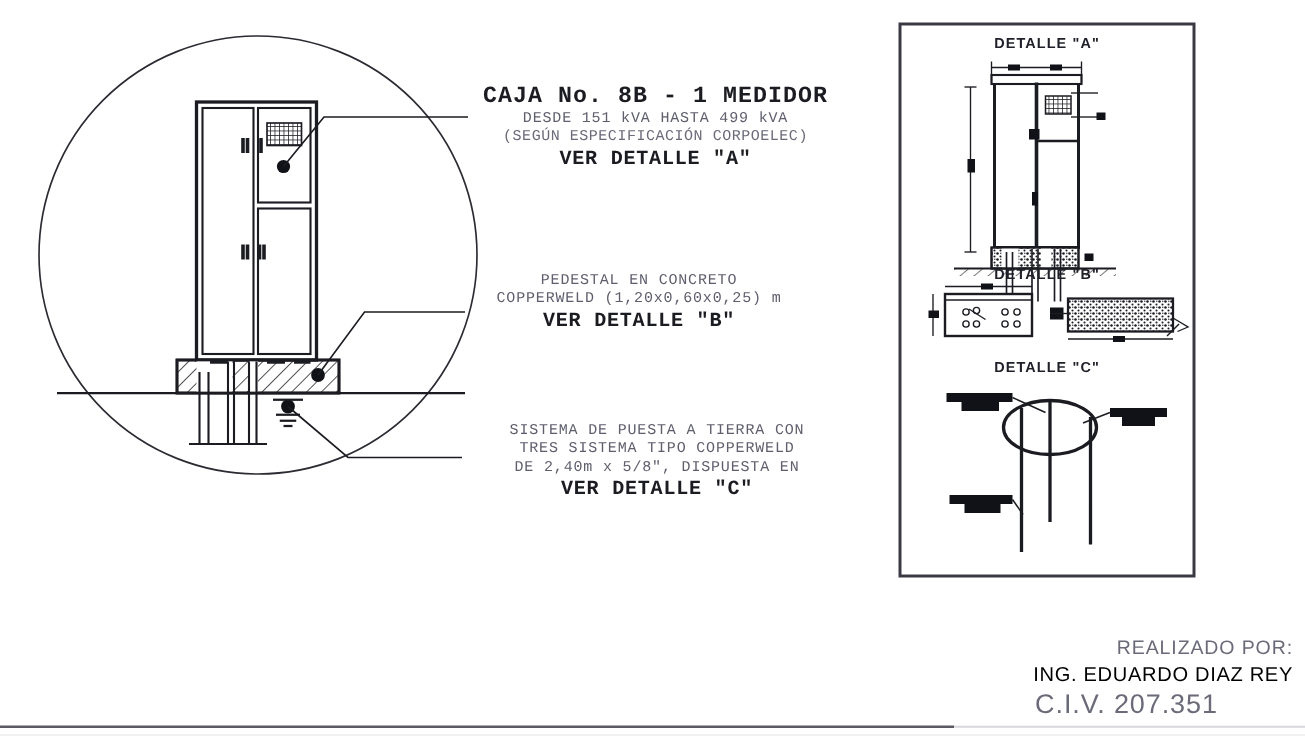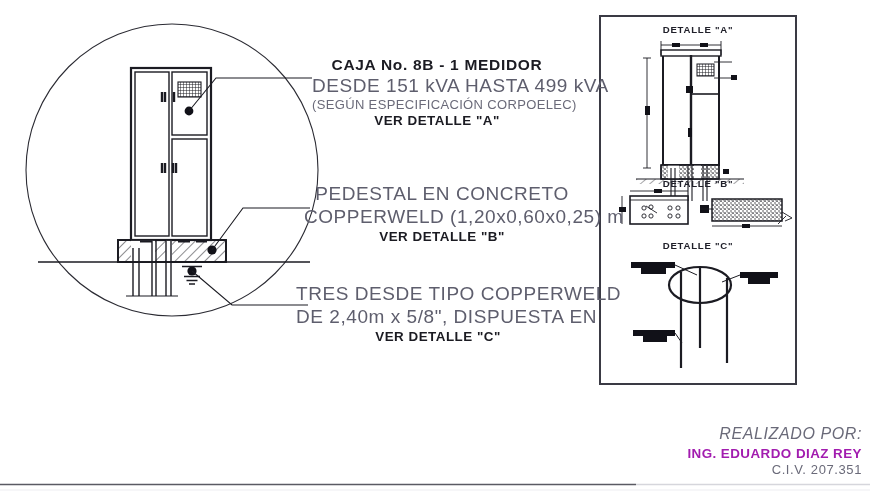--- a/index.html
+++ b/index.html
@@ -5,47 +5,47 @@
 <style>
   html,body{margin:0;padding:0;background:#ffffff;}
   body{
     width:870px;height:493px;position:relative;overflow:hidden;
     font-family:"Liberation Sans","DejaVu Sans",sans-serif;
     color:#4a4a55;
   }
   #sheet{position:absolute;inset:0;width:870px;height:493px;}
 
   
-  .note{position:absolute;text-align:center;line-height:1.23;}
+  .note{position:absolute;text-align:center;line-height:1.23;font-family:Liberation Mono, monospace;}
   .note .ln{display:block;white-space:nowrap;}
   .note .ttl{
     font-size:15.5px;font-weight:bold;color:#1b1b22;
     letter-spacing:.7px;
   }
   .note .bd{
-    font-size:19px;color:#5e5e6d;letter-spacing:.55px;
+    font-size:10px;color:#5e5e6d;letter-spacing:.55px;
   }
   .note .sm{
-    font-size:13px;color:#6a6a79;letter-spacing:.35px;
+    font-size:10px;color:#6a6a79;letter-spacing:.35px;
   }
   .note .ver{
     font-size:13.4px;font-weight:bold;color:#1b1b22;letter-spacing:.5px;
   }
   #note1{left:312px;top:55px;width:250px;}
-  #note2{left:304px;top:182px;width:276px;}
+  #note2{left:288px;top:182px;width:276px;}
   #note3{left:296px;top:282px;width:284px;}
 
   
   #signature{
     position:absolute;left:640px;top:424px;width:222px;
     text-align:right;line-height:1.3;
   }
-  #signature .s1{font-size:16px;color:#6a6a79;letter-spacing:.6px;display:block;font-style:italic;}
-  #signature .s2{font-size:13.4px;color:#a21caf;font-weight:bold;letter-spacing:.45px;display:block;}
-  #signature .s3{font-size:13px;color:#6a6a79;letter-spacing:.6px;display:block;}
+  #signature .s1{font-size:13px;color:#6a6a79;letter-spacing:.6px;display:block;}
+  #signature .s2{font-size:13.4px;color:#000000;font-weight:normal;letter-spacing:.45px;display:block;}
+  #signature .s3{font-size:18px;color:#6a6a79;letter-spacing:.6px;display:block;text-align:center;}
 
   
   .dlabel{
     position:absolute;font-size:9.6px;font-weight:bold;color:#20202a;
     letter-spacing:.75px;text-align:center;white-space:nowrap;
   }
   #lblA{left:628px;top:24px;width:140px;}
   #lblB{left:628px;top:178px;width:140px;}
   #lblC{left:628px;top:240px;width:140px;}
 
@@ -285,21 +285,22 @@
   <span class="ln ver">VER DETALLE "A"</span>
 </div>
 
 <div class="note" id="note2">
   <span class="ln bd">PEDESTAL EN CONCRETO</span>
   <span class="ln bd">COPPERWELD (1,20x0,60x0,25) m</span>
   <span class="ln ver">VER DETALLE "B"</span>
 </div>
 
 <div class="note" id="note3">
-  <span class="ln bd">TRES DESDE TIPO COPPERWELD</span>
+  <span class="ln bd">SISTEMA DE PUESTA A TIERRA CON</span>
+  <span class="ln bd">TRES SISTEMA TIPO COPPERWELD</span>
   <span class="ln bd">DE 2,40m x 5/8", DISPUESTA EN</span>
   <span class="ln ver">VER DETALLE "C"</span>
 </div>
 
 <div class="dlabel" id="lblA">DETALLE "A"</div>
 <div class="dlabel" id="lblB">DETALLE "B"</div>
 <div class="dlabel" id="lblC">DETALLE "C"</div>
 
 <div id="signature">
   <span class="s1">REALIZADO POR:</span>

